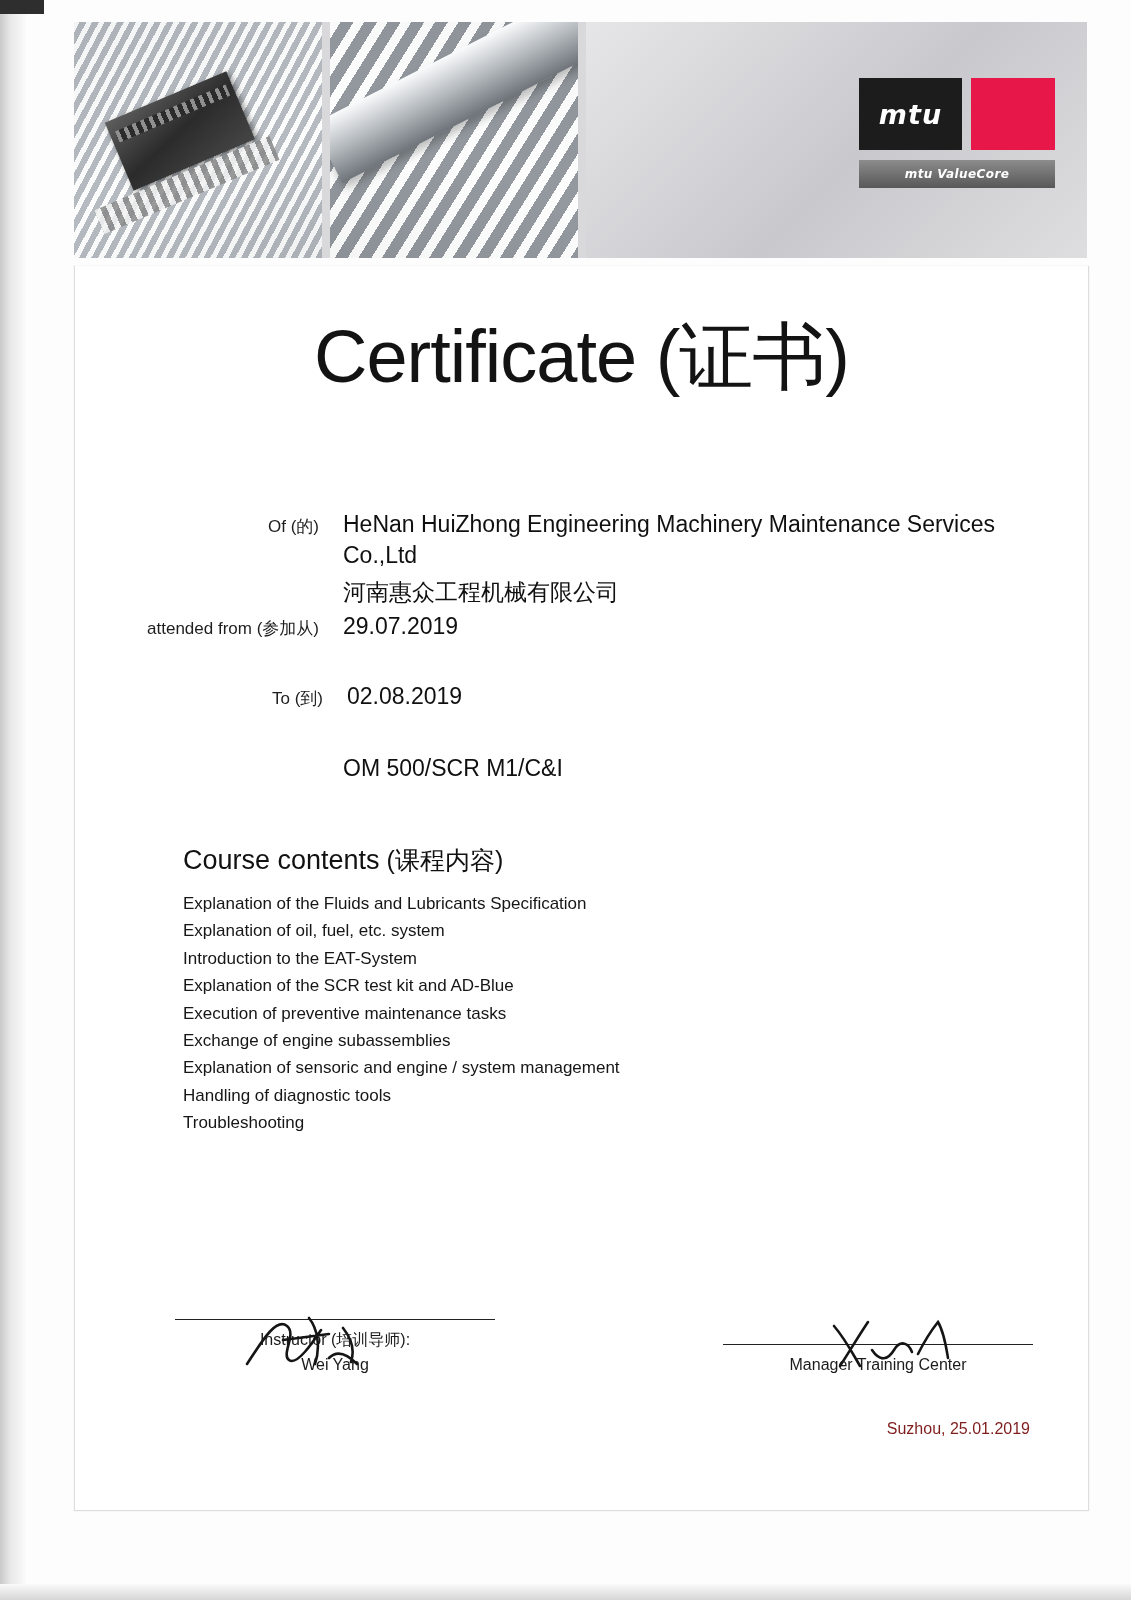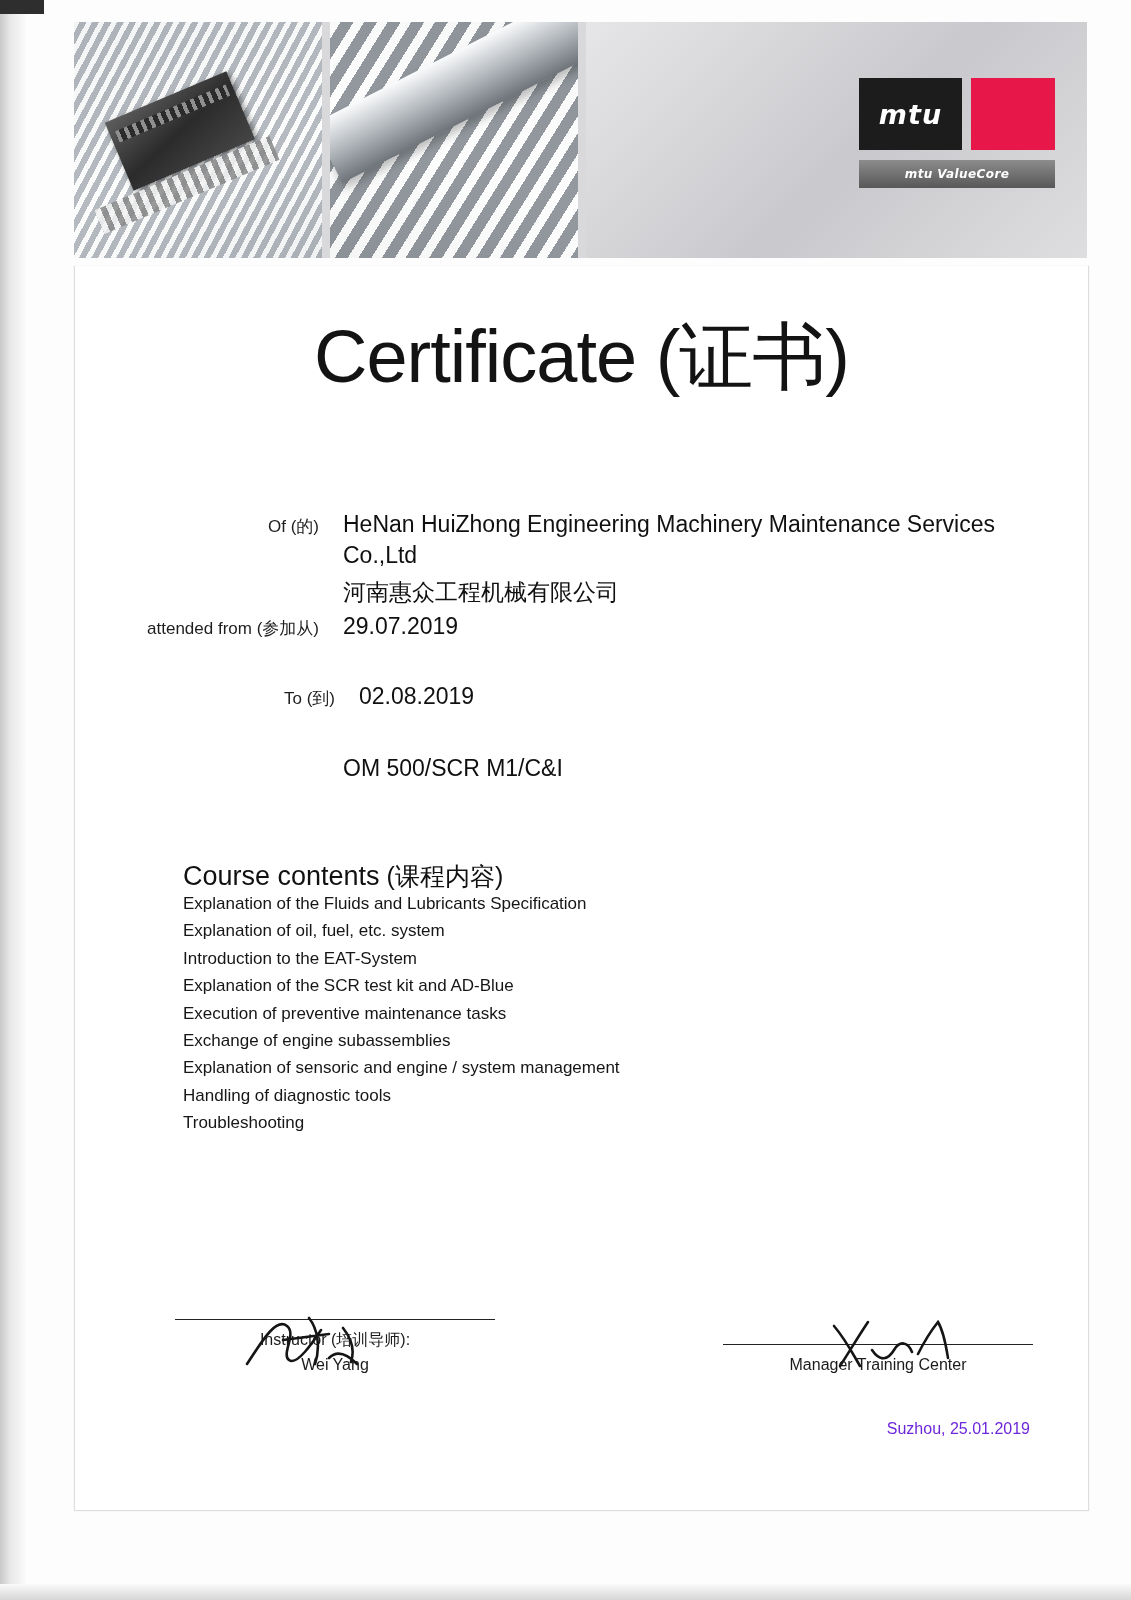--- a/index.html
+++ b/index.html
@@ -194,32 +194,31 @@
   .field-value {
     font-size: 23px;
     color: #101010;
     line-height: 1.35;
   }
   .field-value .zh { font-size: 23px; }
 
   #f-name  { left: 40px; top: 170px; }
   #f-of    { left: 40px; top: 243px; }
   #f-from  { left: 40px; top: 345px; }
-  #f-to    { left: 56px; top: 415px; }
+  #f-to    { left: 44px; top: 415px; }
   #f-course{ left: 40px; top: 487px; }
 
   #f-of .field-value { max-width: 700px; }
   #f-of .line2 { display: block; margin-top: 6px; }
 
   .course-title {
     position: absolute;
     left: 108px; top: 578px;
     font-size: 27px;
     color: #111111;
-    margin-top: 16px;
   }
   .course-title .paren { font-size: 25px; }
 
   .course-list {
     position: absolute;
     left: 108px; top: 624px;
     width: 740px;
     margin: 0;
     padding: 0;
     list-style: none;
@@ -259,21 +258,21 @@
     width: 220px;
     height: 70px;
     pointer-events: none;
   }
 
   .place-date {
     position: absolute;
     right: 58px;
     bottom: 72px;
     font-size: 16px;
-    color: #6d28d9;
+    color: #7f1d1d;
   }
 </style>
 </head>
 <body>
 
 <div class="page">
 
   <div class="scan-edge-left"></div>
   <div class="scan-corner"></div>
   <div class="scan-edge-bottom"></div>

